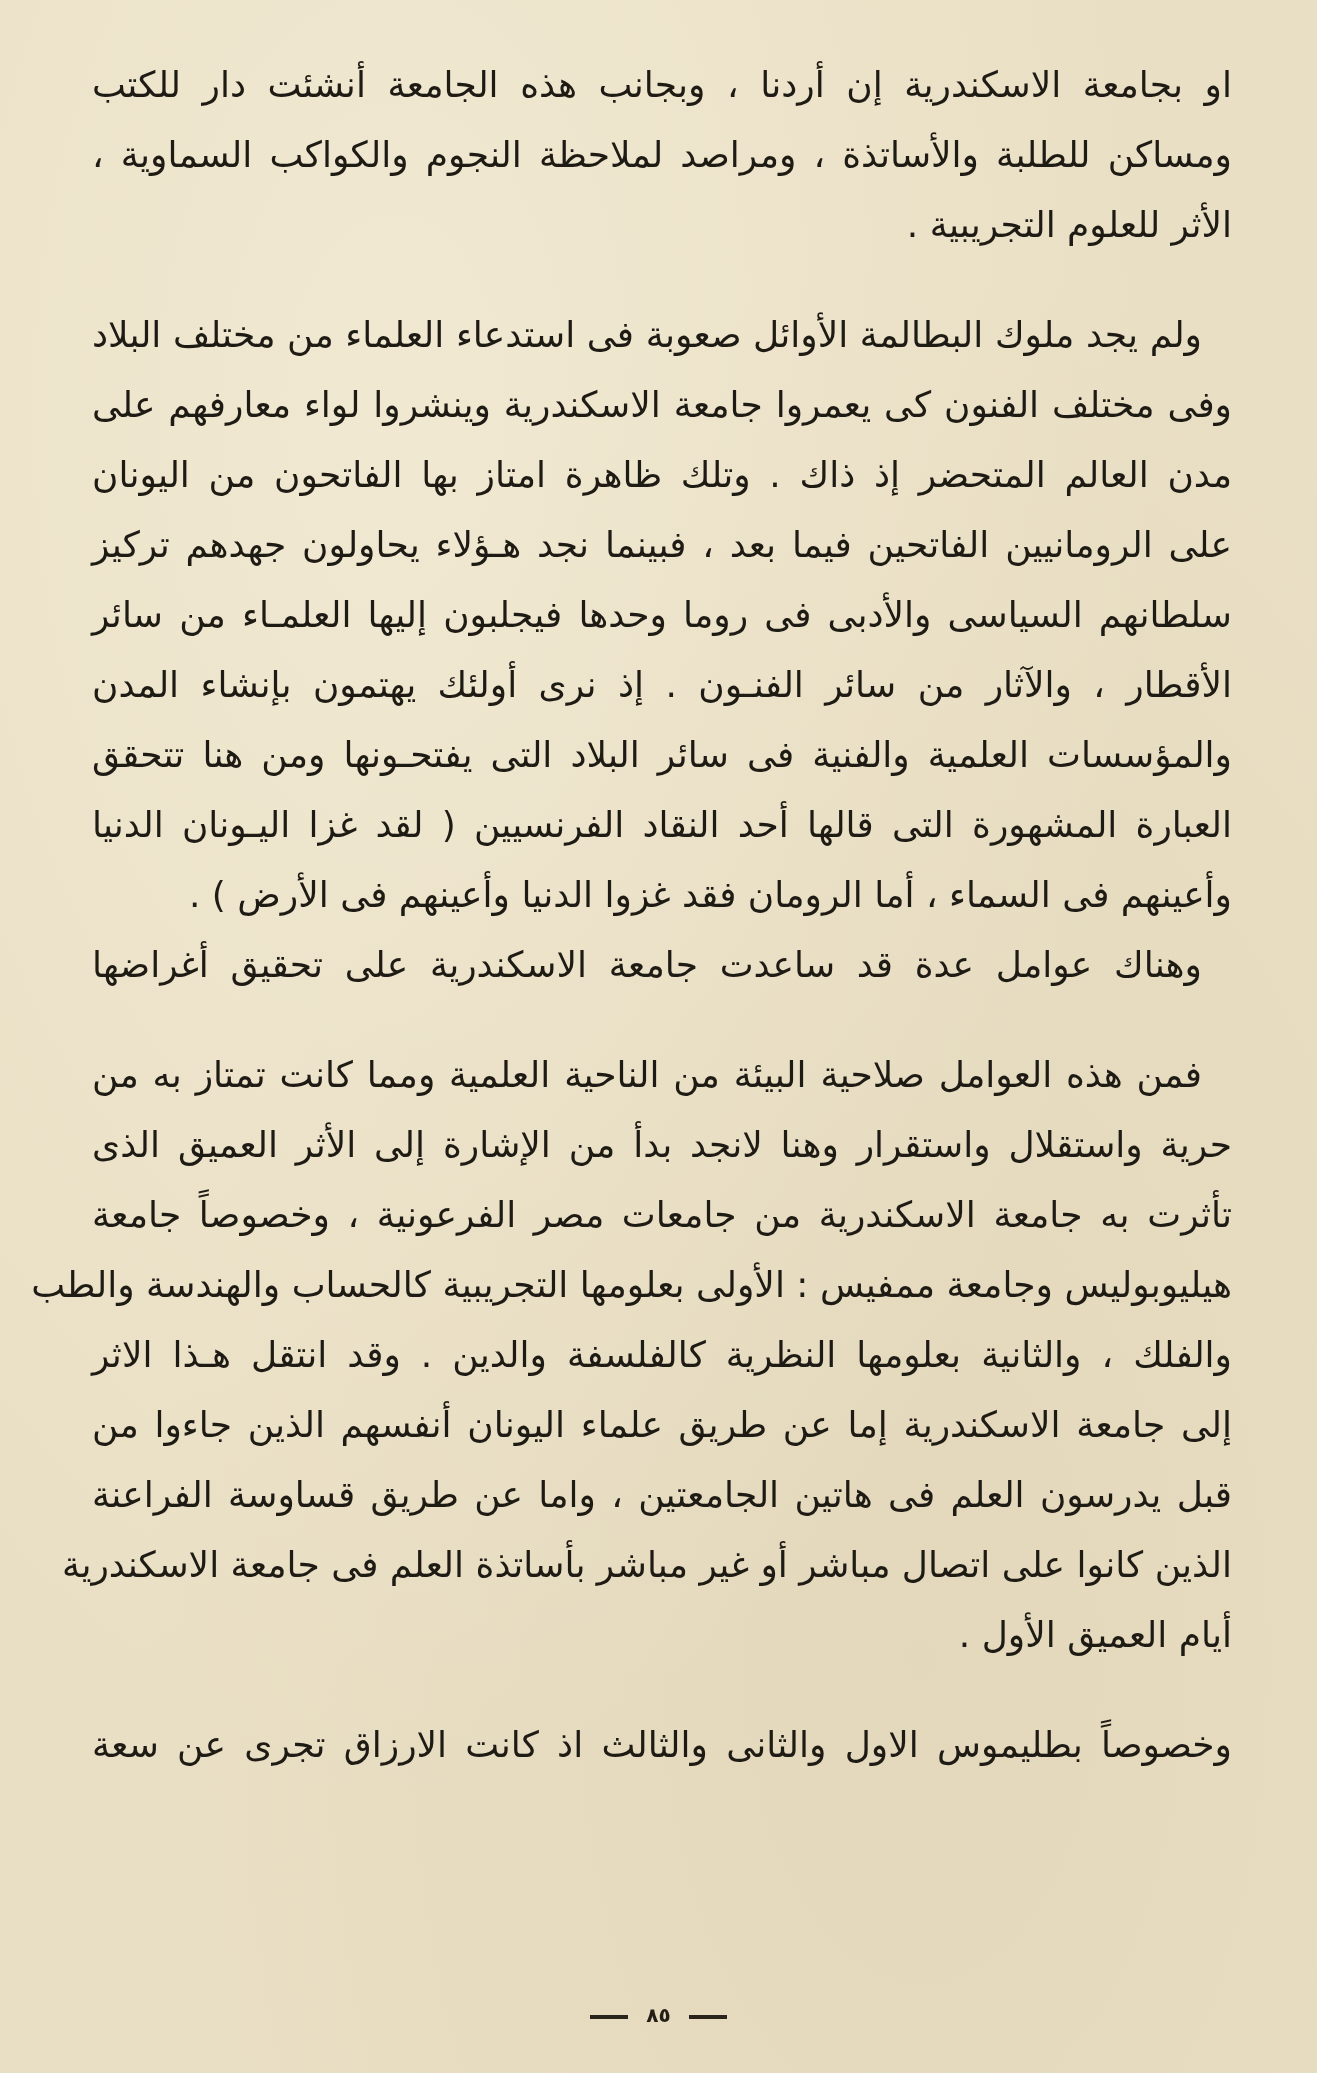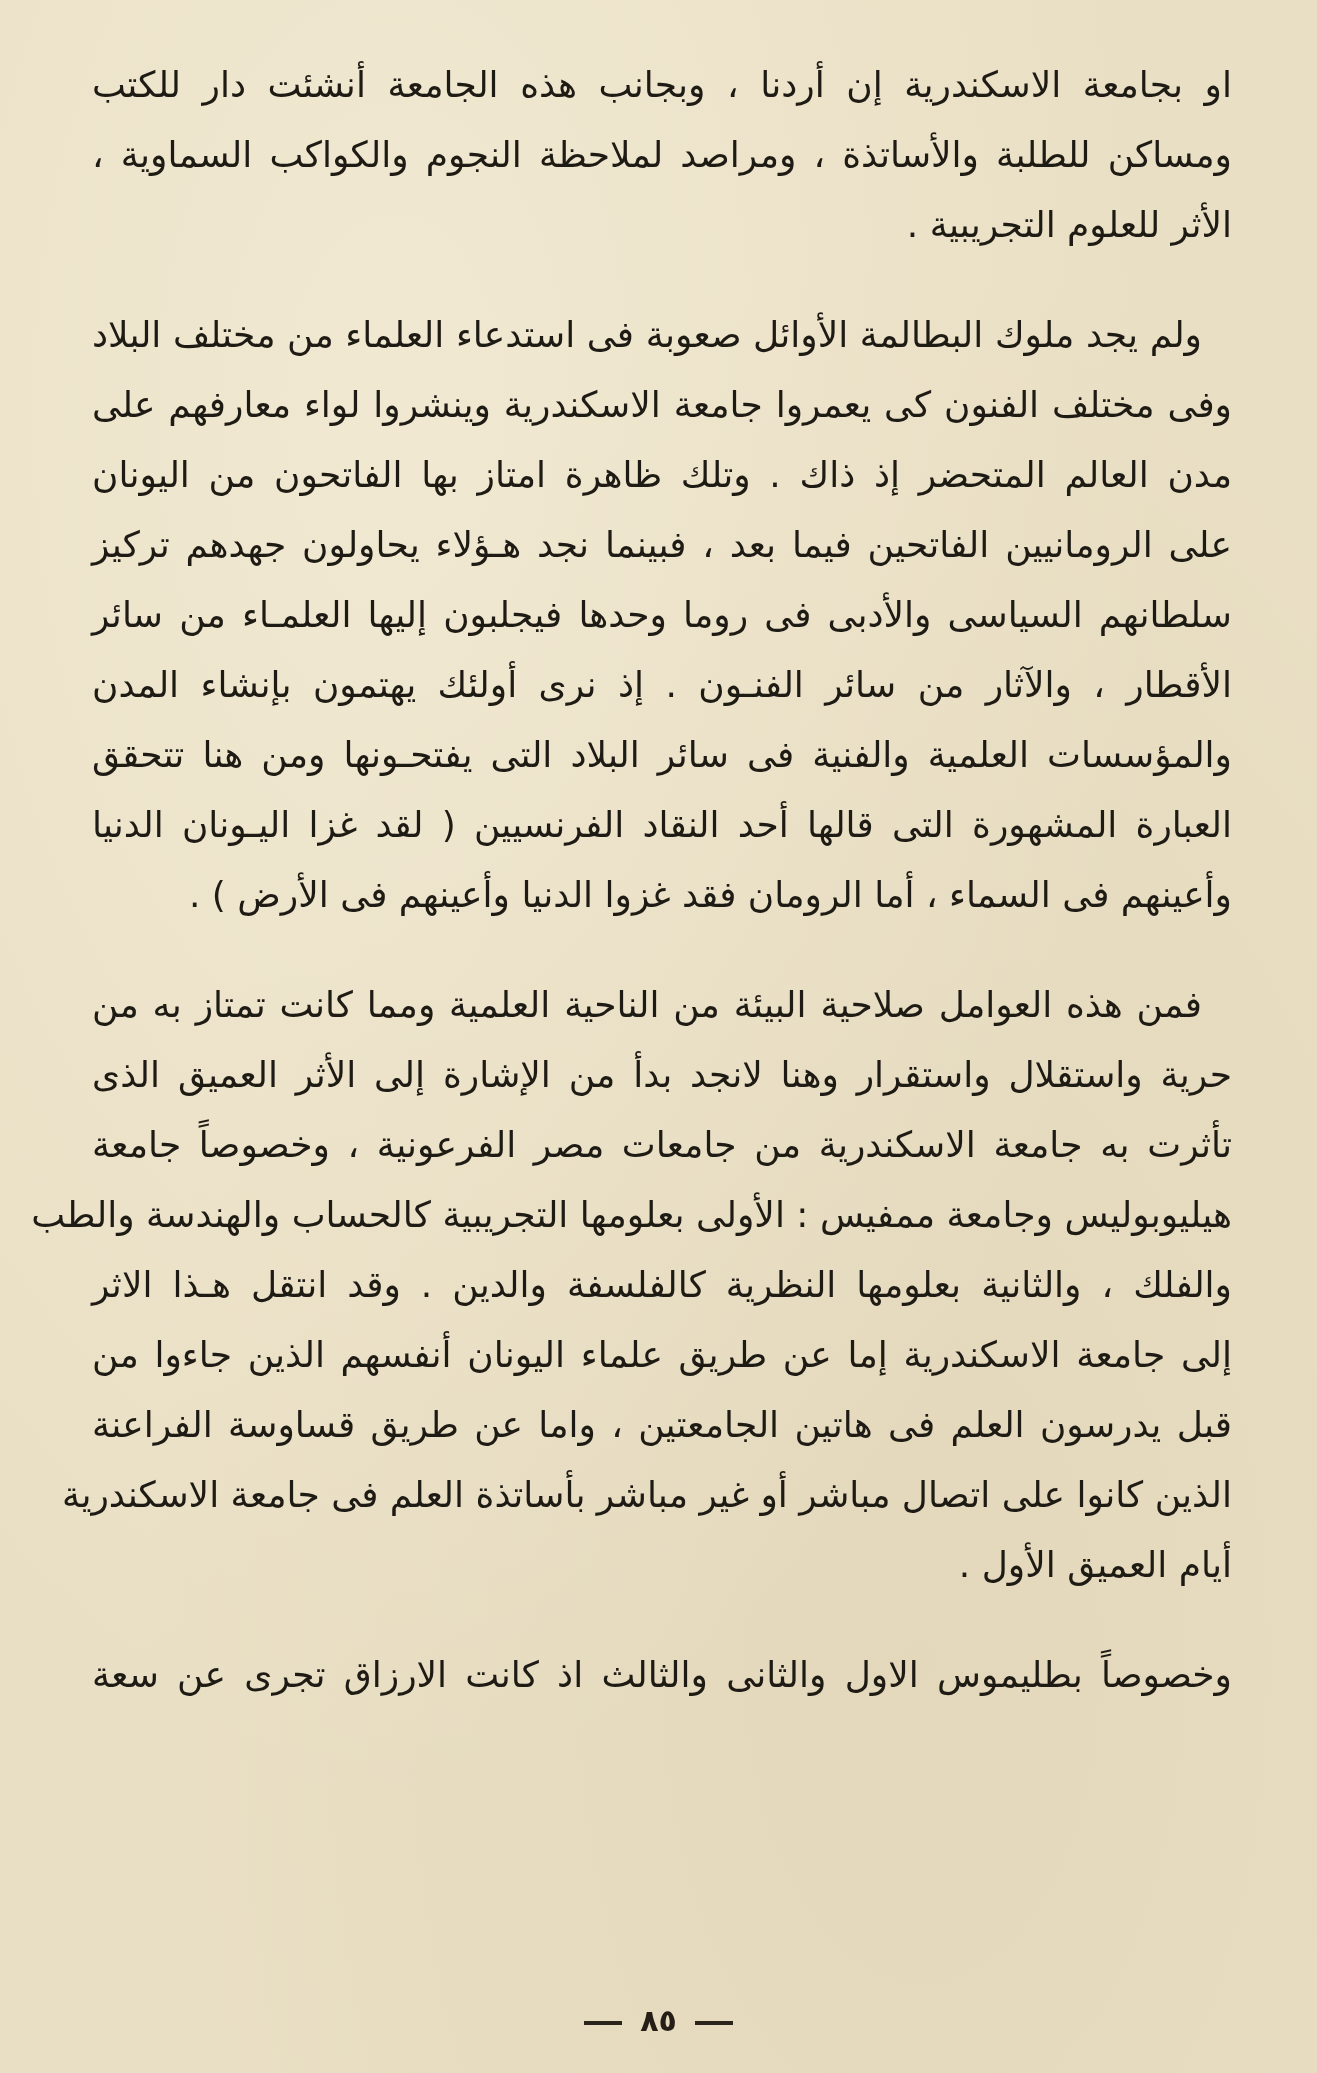--- a/index.html
+++ b/index.html
@@ -44,21 +44,21 @@
   }
   .para-gap {
     height: 40px;
   }
   .page-number {
     position: absolute;
     left: 0;
     width: 1317px;
     top: 2003px;
     text-align: center;
-    font-size: 30px;
+    font-size: 20px;
     font-weight: bold;
     direction: ltr;
     color: #241e16;
   }
   .page-number .dash {
     display: inline-block;
     width: 38px;
     height: 4px;
     background: #2a241c;
     vertical-align: middle;
@@ -84,20 +84,21 @@
     <div class="line">مدن العالم المتحضر إذ ذاك . وتلك ظاهرة امتاز بها الفاتحون من اليونان</div>
     <div class="line">على الرومانيين الفاتحين فيما بعد ، فبينما نجد هـؤلاء يحاولون جهدهم تركيز</div>
     <div class="line">سلطانهم السياسى والأدبى فى روما وحدها فيجلبون إليها العلمـاء من سائر</div>
     <div class="line">الأقطار ، والآثار من سائر الفنـون . إذ نرى أولئك يهتمون بإنشاء المدن</div>
     <div class="line">والمؤسسات العلمية والفنية فى سائر البلاد التى يفتحـونها ومن هنا تتحقق</div>
     <div class="line">العبارة المشهورة التى قالها أحد النقاد الفرنسيين ( لقد غزا اليـونان الدنيا</div>
     <div class="line last">وأعينهم فى السماء ، أما الرومان فقد غزوا الدنيا وأعينهم فى الأرض ) .</div>
   </div>
 
   <div>
+    <div class="line indent">وهناك عوامل عدة قد ساعدت جامعة الاسكندرية على تحقيق أغراضها</div>
   </div>
 
   <div class="para-gap"></div>
 
   <div>
     <div class="line indent">فمن هذه العوامل صلاحية البيئة من الناحية العلمية ومما كانت تمتاز به من</div>
     <div class="line">حرية واستقلال واستقرار وهنا لانجد بدأ من الإشارة إلى الأثر العميق الذى</div>
     <div class="line">تأثرت به جامعة الاسكندرية من جامعات مصر الفرعونية ، وخصوصاً جامعة</div>
     <div class="line">هيليوبوليس وجامعة ممفيس : الأولى بعلومها التجريبية كالحساب والهندسة والطب</div>
     <div class="line">والفلك ، والثانية بعلومها النظرية كالفلسفة والدين . وقد انتقل هـذا الاثر</div>

